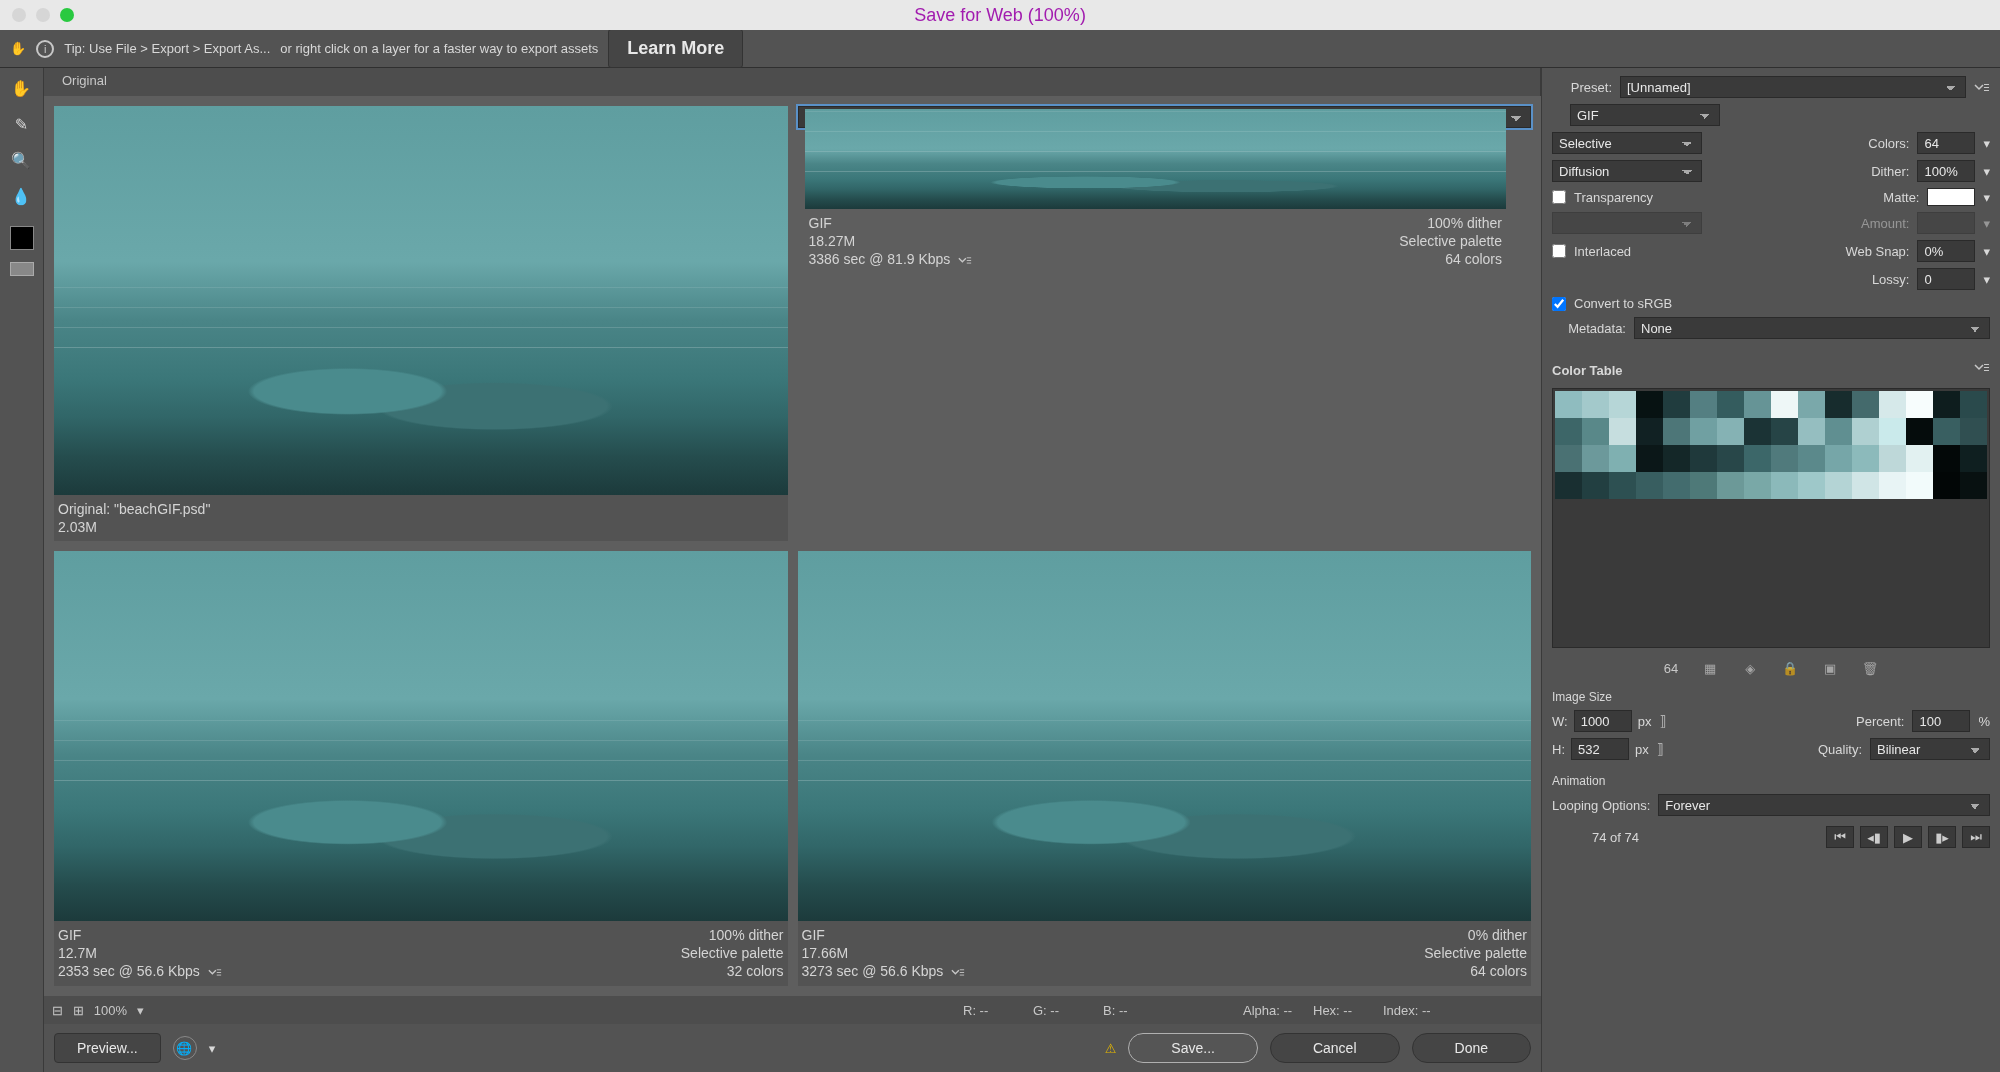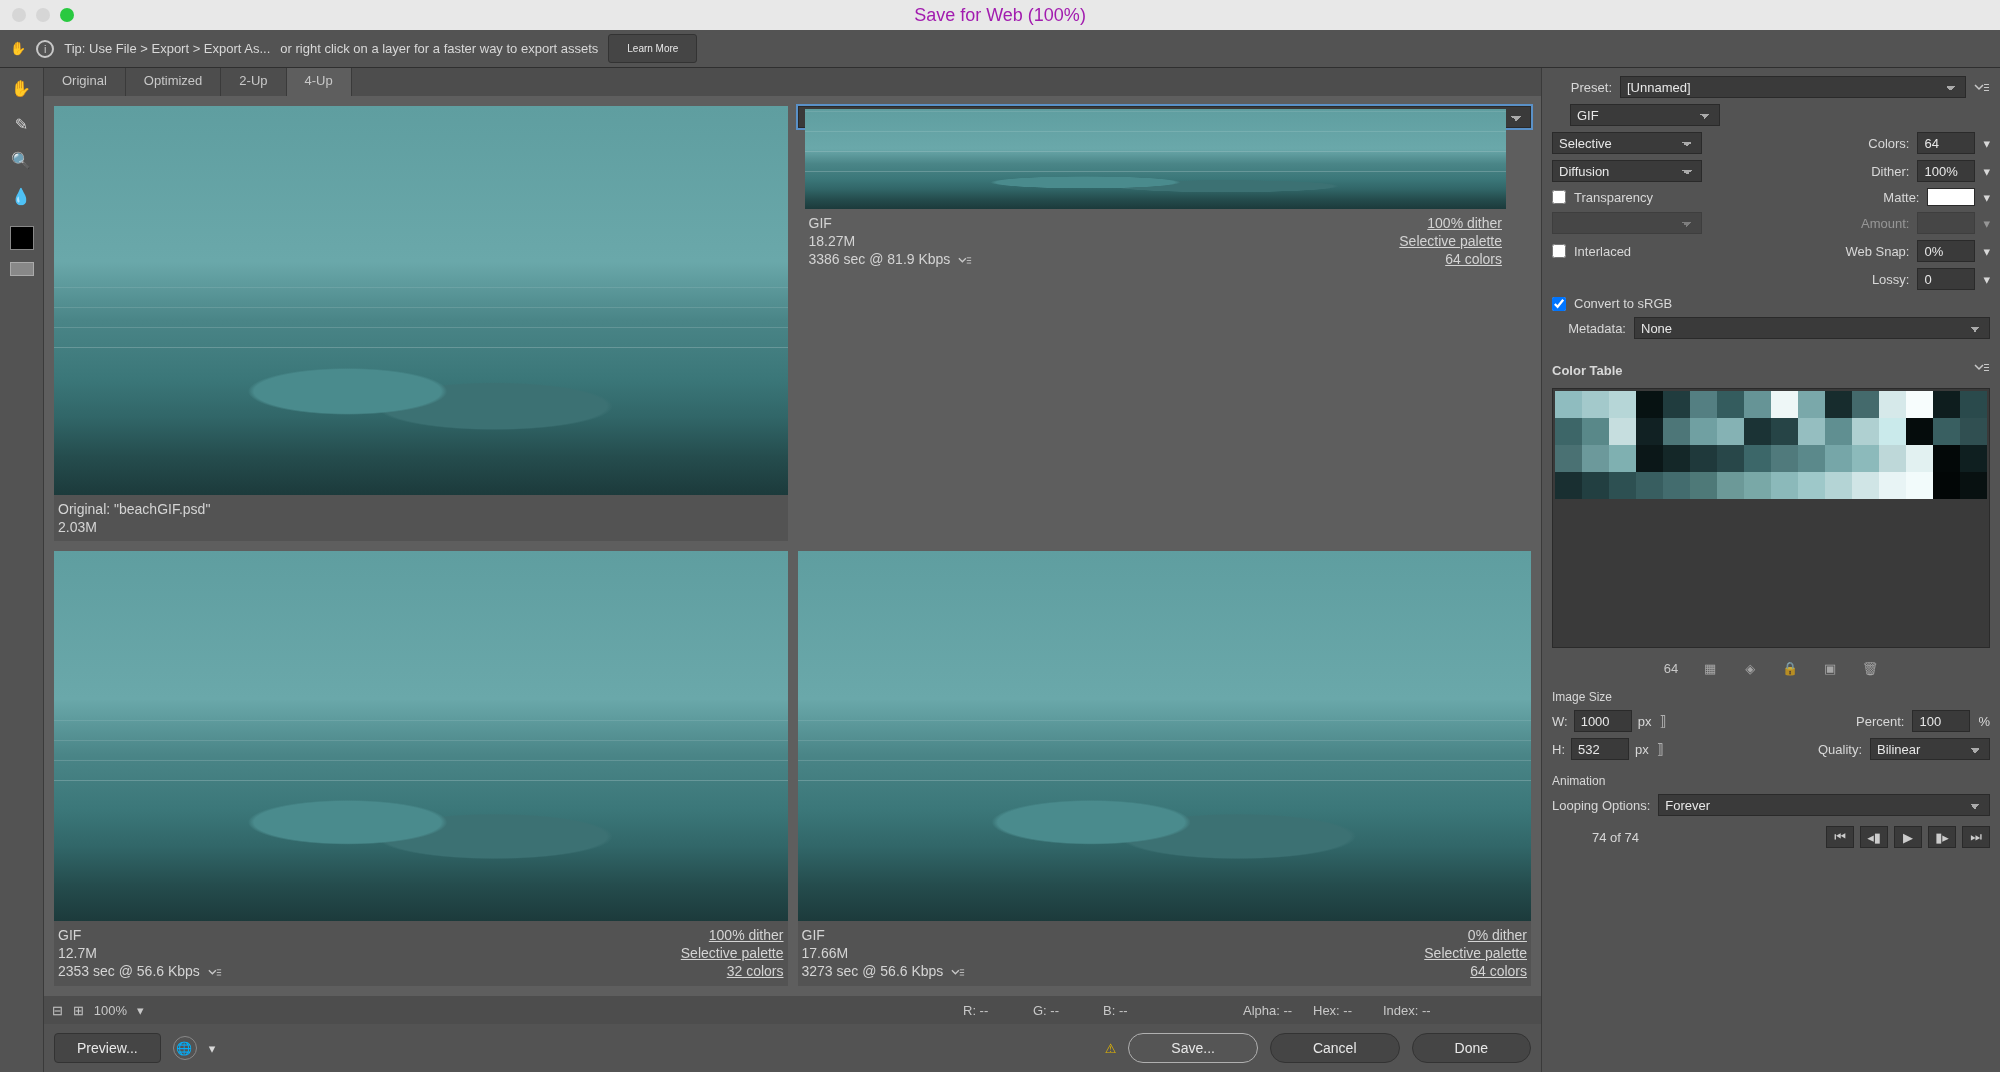--- a/index.html
+++ b/index.html
@@ -10,44 +10,44 @@
 .tl { width: 14px; height: 14px; border-radius: 50%; }
 .tl.close { background: #d6d6d6; }
 .tl.min { background: #d6d6d6; }
 .tl.max { background: #29c940; }
 .titlebar .title { position: absolute; left: 50%; transform: translateX(-50%); color: #a21caf; font-size: 18px; text-align: center; }
 
 .tipbar { height: 38px; background: #535353; display: flex; align-items: center; padding: 0 10px; gap: 10px; border-bottom: 1px solid #2f2f2f; }
 .tipbar .info { width: 18px; height: 18px; border: 2px solid #c8c8c8; border-radius: 50%; display:flex;align-items:center;justify-content:center;font-size:11px;color:#c8c8c8; }
 .tipbar .tip1 { color: #d8d8d8; }
 .tipbar .tip2 { color: #d8d8d8; }
-.learn-btn { background: #454545; color: #e8e8e8; border: 1px solid #333; border-radius: 3px; padding: 8px 18px; font-size: 10px; cursor: pointer; }
+.learn-btn { background: #454545; color: #e8e8e8; border: 1px solid #333; border-radius: 3px; padding: 8px 18px; font-size: 18px; cursor: pointer; font-weight: bold; }
 
 .main { display: flex; height: calc(100% - 68px); }
 
 .toolbar { width: 44px; background: #535353; border-right: 1px solid #3a3a3a; padding-top: 6px; display: flex; flex-direction: column; align-items: center; gap: 8px; }
 .toolbar .tool { width: 28px; height: 28px; display:flex; align-items:center; justify-content:center; color:#d8d8d8; font-size:16px; cursor:pointer; }
 .toolbar .swatch { width: 24px; height: 24px; background: #000; border: 1px solid #888; margin-top: 8px; }
 .toolbar .swatch2 { width: 24px; height: 14px; background: #888; border: 1px solid #aaa; margin-top: 4px; }
 
 .center { flex: 1; display: flex; flex-direction: column; background: #4d4d4d; }
 
-.tabs { display: flex; background: #4d4d4d; height: 28px; }
+.tabs { display: flex; background: #4d4d4d; height: 28px; flex-direction: column; }
 .tab { padding: 5px 18px; color: #c8c8c8; font-size: 13px; background: #4d4d4d; border-right: 1px solid #3a3a3a; cursor:pointer; }
 .tab.active { background: #5e5e5e; }
 
 .preview-area { flex: 1; background: #5e5e5e; padding: 10px; display: grid; grid-template-columns: 1fr 1fr; grid-template-rows: 1fr 1fr; gap: 10px; overflow: hidden; }
 .pane { background: #535353; display: flex; flex-direction: column; position: relative; }
 .pane.sel { outline: 2px solid #5a91c8; }
 .img { flex: 1; background: linear-gradient(180deg, #5f9ea0 0%, #6aa8aa 40%, #4a8587 55%, #3b7779 70%, #316668 80%, #254d4e 90%, #1c3a3b 100%); min-height: 100px; position:relative; overflow:hidden; }
 .img::before { content:""; position:absolute; left:0; right:0; top:62%; height:1px; background: rgba(255,255,255,0.2); box-shadow: 0 -20px 0 rgba(255,255,255,0.15), 0 -40px 0 rgba(255,255,255,0.12), 0 -60px 0 rgba(255,255,255,0.1); }
 .img::after { content:""; position:absolute; left:0; right:0; bottom:0; height:38%; background: radial-gradient(ellipse at 40% 30%, #4a8b8d 15%, transparent 16%), radial-gradient(ellipse at 60% 40%, #3c7173 18%, transparent 19%); }
 .meta { padding: 6px 4px 6px 4px; font-size: 14px; color:#d4d4d4; display:grid; grid-template-columns: 1fr auto; row-gap: 2px; }
 .meta .l { justify-self:start; }
-.meta .r { justify-self:end;text-decoration:underline; }
+.meta .r { justify-self:end; }
 .menuicon { display:inline-block; margin-left: 8px; vertical-align:middle; }
 .menuicon svg { width:14px; height:10px; }
 
 .statusbar { height: 28px; background:#4d4d4d; display:flex; align-items:center; padding: 0 8px; gap: 10px; color:#c8c8c8; font-size:13px; }
 .statusbar .sep { flex:1; }
 .statusbar .ro { min-width: 60px; }
 
 .bottombar { height: 48px; background:#535353; display:flex; align-items:center; padding: 0 10px; gap: 12px; }
 .btn { background:#454545; color:#e8e8e8; border:1px solid #333; border-radius:4px; padding: 6px 22px; font-size:14px; cursor:pointer; }
 .btn.primary { background:#555; border:1px solid #b0b0b0; border-radius: 18px; padding: 6px 42px; }

